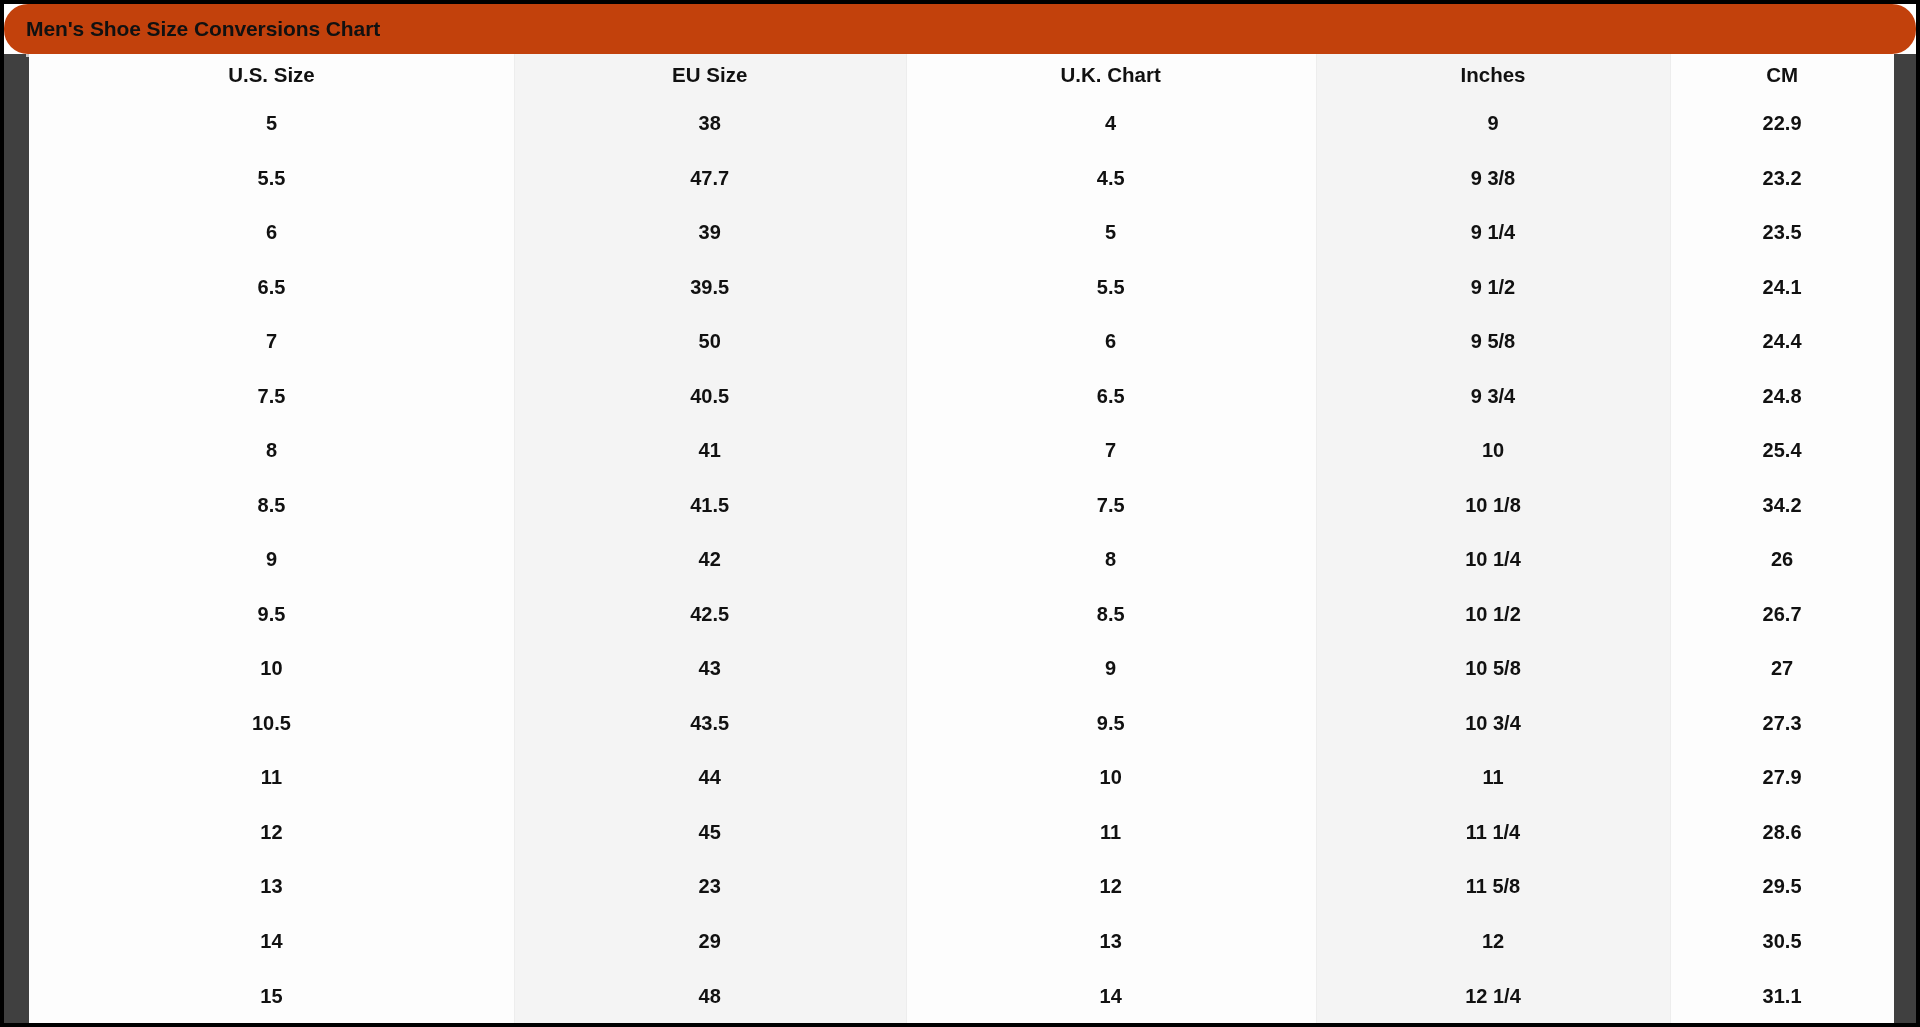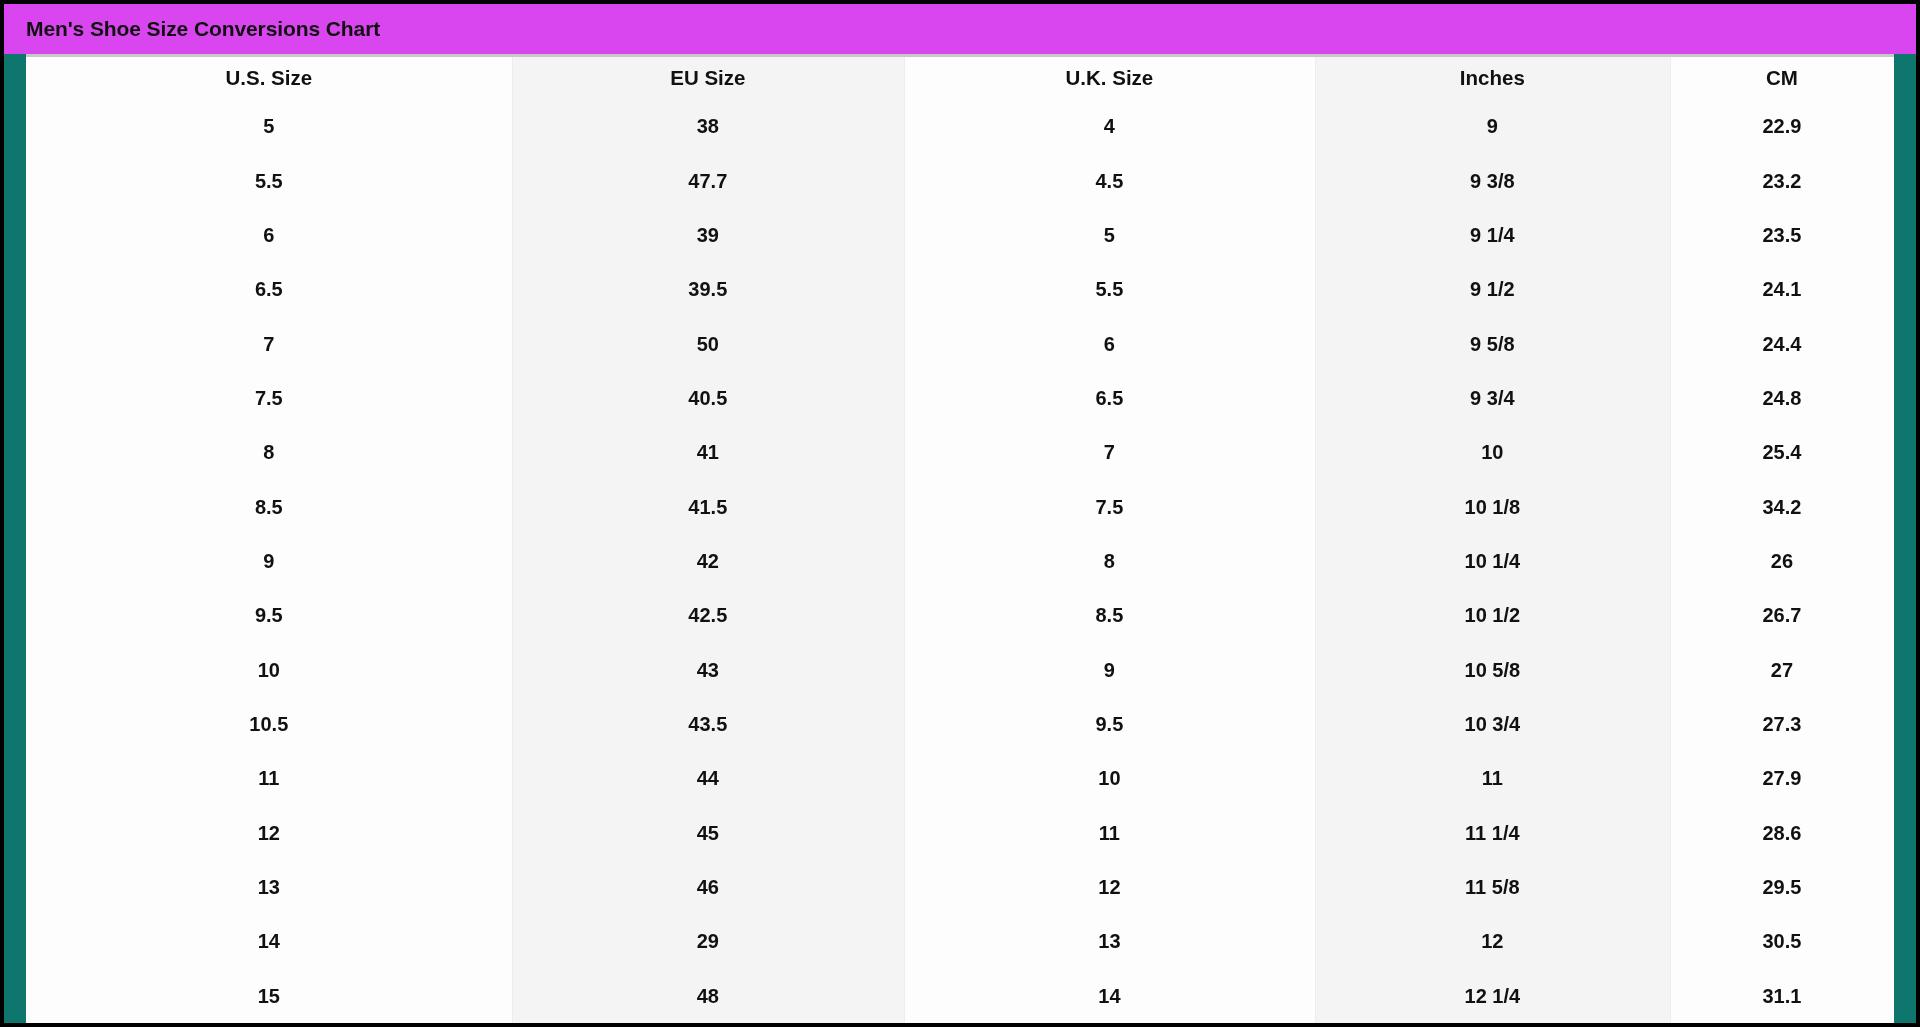--- a/index.html
+++ b/index.html
@@ -25,38 +25,39 @@
     overflow: hidden;
   }
 
   .title-bar {
     box-sizing: border-box;
     height: 50px;
     flex: 0 0 50px;
     display: flex;
     align-items: center;
     padding-left: 22px;
-    background: #d946ef;
+    background: #c2410c;
+    border-radius: 24px;
   }
 
   .chart-title {
     font-size: 21px;
     font-weight: bold;
     color: #111111;
     letter-spacing: -0.1px;
     white-space: nowrap;
   }
 
   .table-wrap {
     flex: 1 1 auto;
     box-sizing: border-box;
     padding: 0 22px 0 22px;
-    background: #0f766e;
+    background: #404040;
     display: flex;
-    flex-direction: column;
+    flex-direction: row;
     overflow: hidden;
   }
 
   .head-rule {
     height: 3px;
     background: #c8c8c8;
     width: 100%;
     flex: 0 0 3px;
   }
 
@@ -126,21 +127,21 @@
         <col class="c-us">
           <col class="c-eu">
           <col class="c-uk">
           <col class="c-in">
           <col class="c-cm">
       </colgroup>
       <thead>
         <tr id="header-row">
             <th class="col-plain">U.S. Size</th>
             <th class="col-shaded sep-left">EU Size</th>
-            <th class="col-plain sep-left">U.K. Size</th>
+            <th class="col-plain sep-left">U.K. Chart</th>
             <th class="col-shaded sep-left">Inches</th>
             <th class="col-plain sep-left">CM</th>
           </tr>
       </thead>
       <tbody id="table-body">
           <tr>
             <td class="col-plain">5</td>
             <td class="col-shaded sep-left">38</td>
             <td class="col-plain sep-left">4</td>
             <td class="col-shaded sep-left">9</td>
@@ -232,21 +233,21 @@
           </tr>
           <tr>
             <td class="col-plain">12</td>
             <td class="col-shaded sep-left">45</td>
             <td class="col-plain sep-left">11</td>
             <td class="col-shaded sep-left">11 1/4</td>
             <td class="col-plain sep-left">28.6</td>
           </tr>
           <tr>
             <td class="col-plain">13</td>
-            <td class="col-shaded sep-left">46</td>
+            <td class="col-shaded sep-left">23</td>
             <td class="col-plain sep-left">12</td>
             <td class="col-shaded sep-left">11 5/8</td>
             <td class="col-plain sep-left">29.5</td>
           </tr>
           <tr>
             <td class="col-plain">14</td>
             <td class="col-shaded sep-left">29</td>
             <td class="col-plain sep-left">13</td>
             <td class="col-shaded sep-left">12</td>
             <td class="col-plain sep-left">30.5</td>

